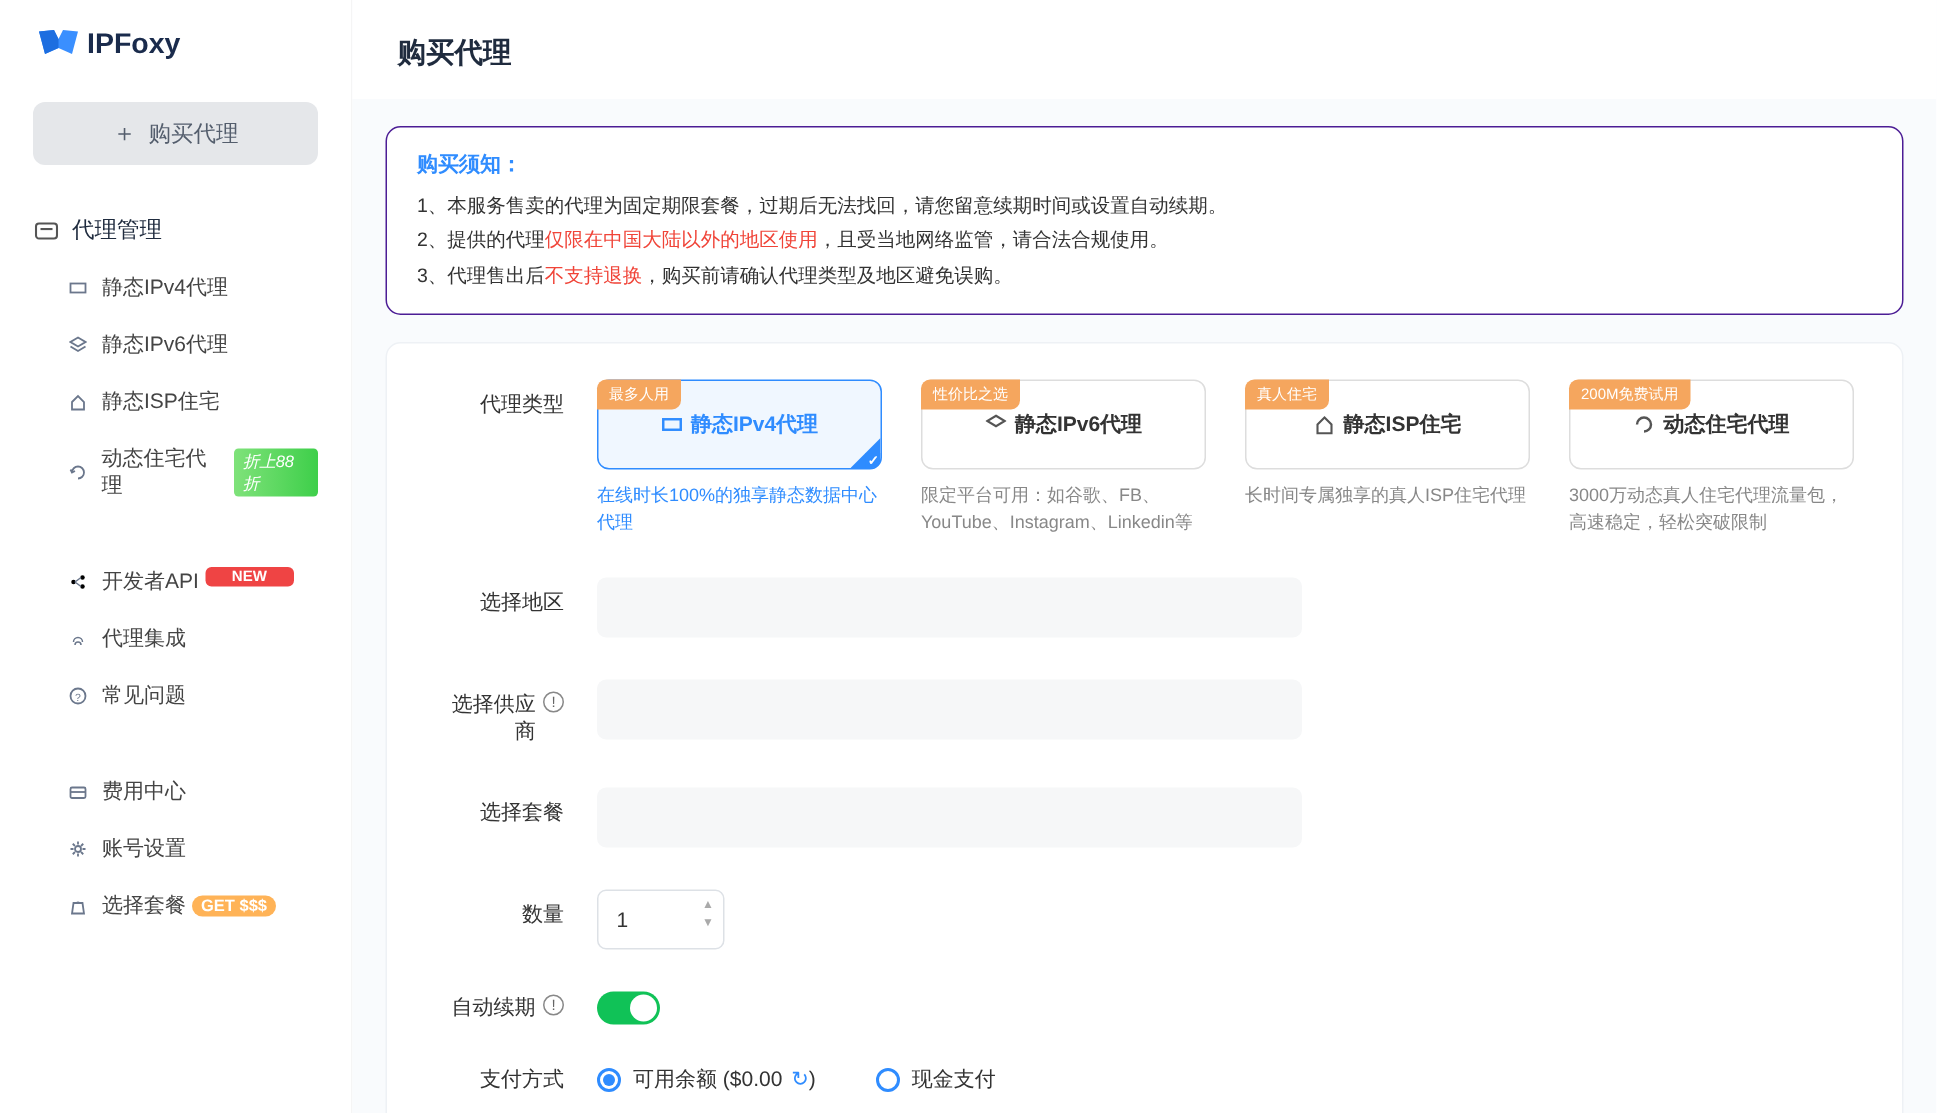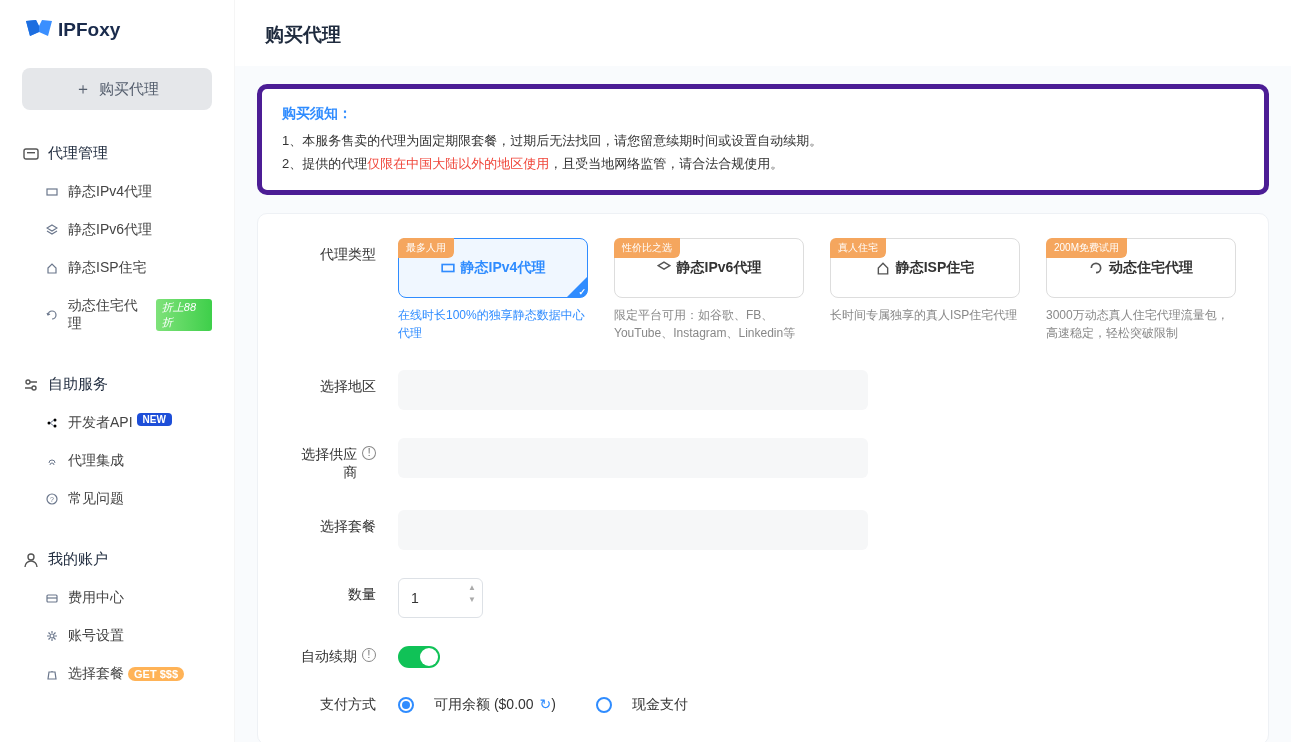--- a/index.html
+++ b/index.html
@@ -13,28 +13,28 @@
 .logo-text { font-size: 19px; font-weight: 700; color: #1a2b4c; }
 .buy-btn { display: flex; align-items: center; justify-content: center; margin: 12px 22px 28px; height: 42px; background: #e5e7ea; border-radius: 8px; color: #545e6d; font-size: 15px; cursor: pointer; }
 .buy-btn .plus { margin-right: 8px; font-size: 16px; }
 
 .nav-section { margin-bottom: 26px; }
 .nav-title { display: flex; align-items: center; padding: 6px 22px 10px; font-size: 15px; color: #1f2b3e; font-weight: 500; }
 .nav-title .nav-icon { width: 18px; margin-right: 8px; display: flex; align-items: center; justify-content: center; }
 .nav-item { display: flex; align-items: center; padding: 10px 22px 10px 46px; font-size: 14px; color: #444; cursor: pointer; position: relative; }
 .nav-item .item-icon { width: 14px; margin-right: 8px; display: inline-flex; color: #6b778c; }
 .badge-img { margin-left: 6px; background: linear-gradient(90deg,#7fe27a,#3ecf4a); color: #fff; font-size: 11px; padding: 1px 6px; border-radius: 3px; font-style: italic; }
-.badge-new { margin-left: 4px; background: #1d4ed8; color: #fff; font-size: 10px; padding: 1px 6px; border-radius: 4px; font-weight: 600; position: relative; top: -4px; }
+.badge-new { margin-left: 4px; background: #ef4444; color: #fff; font-size: 10px; padding: 1px 18px; border-radius: 4px; font-weight: 600; position: relative; top: -4px; }
 .badge-get { margin-left: 4px; background: #ffb357; color: #fff; font-size: 11px; padding: 1px 6px; border-radius: 8px; font-weight: 700; }
 
 
 .main { flex: 1; background: #f9fbfd; padding: 0; }
 .page-title { padding: 22px 30px 18px; font-size: 19px; font-weight: 700; background: #fff; color: #1f2b3e; }
 
-.notice-card { margin: 18px 22px 0; background: #fff; border-radius: 10px; padding: 16px 20px 14px; border: 5px solid #4c1d95; }
+.notice-card { margin: 18px 22px 0; background: #fff; border-radius: 10px; padding: 16px 20px 14px; border: 1px solid #4c1d95; }
 .notice-title { color: #2f8cff; font-weight: 600; font-size: 14px; margin-bottom: 6px; }
 .notice-line { font-size: 13px; color: #333; line-height: 1.8; }
 .notice-line .red { color: #f04438; }
 
 .form-card { margin: 18px 22px 0; background: #fff; border-radius: 10px; padding: 24px 30px 30px; border: 1px solid #eef1f5; }
 .form-row { display: flex; align-items: flex-start; margin-bottom: 28px; }
 .form-label { width: 110px; text-align: right; padding-right: 22px; padding-top: 8px; font-size: 14px; color: #333; flex-shrink: 0; display: flex; justify-content: flex-end; align-items: flex-start; }
 .form-label .info-icon { margin-left: 5px; width: 14px; height: 14px; border: 1px solid #888; border-radius: 50%; font-size: 10px; display: inline-flex; align-items: center; justify-content: center; color: #666; }
 .form-field { flex: 1; }
 
@@ -53,21 +53,21 @@
 .field-box { min-height: 40px; width: 470px; background: #f6f7f8; border-radius: 6px; }
 
 .qty-input { width: 85px; height: 40px; border: 1px solid #dde1e6; border-radius: 6px; padding: 0 22px 0 12px; font-size: 14px; position: relative; display: flex; align-items: center; background: #fff; }
 .qty-arrows { position: absolute; right: 6px; top: 4px; display: flex; flex-direction: column; gap: 2px; color: #aaa; font-size: 8px; }
 .qty-arrows span { cursor: pointer; line-height: 10px; }
 
 .toggle { width: 42px; height: 22px; background: #10c257; border-radius: 11px; position: relative; cursor: pointer; }
 .toggle::after { content: ""; position: absolute; right: 2px; top: 2px; width: 18px; height: 18px; background: #fff; border-radius: 50%; }
 
 .pay-options { display: flex; gap: 40px; align-items: center; }
-.radio-opt { display: flex; align-items: center; gap: 20px; cursor: pointer; justify-content: flex-end; }
+.radio-opt { display: flex; align-items: center; gap: 8px; cursor: pointer; justify-content: flex-end; }
 .radio-circle { width: 16px; height: 16px; border: 2px solid #2f8cff; border-radius: 50%; display: flex; align-items: center; justify-content: center; }
 .radio-circle.checked::after { content: ""; width: 8px; height: 8px; background: #2f8cff; border-radius: 50%; }
 .radio-circle.unchecked { border-color: #2f8cff; }
 .pay-text { font-size: 14px; }
 .refresh-icon { color: #2f8cff; margin-left: 2px; }
 </style>
 </head>
 <body>
 
 <div class="app">
@@ -127,30 +127,20 @@
               <path d="M2 6 A4 4 0 1 1 6 10" fill="none" stroke="#6b778c" stroke-width="1.2"></path>
               <path d="M1 4 L2 6 L4 5" fill="none" stroke="#6b778c" stroke-width="1.2"></path>
             </svg>
           </span>
         <span>动态住宅代理</span>
         <span class="badge-img">折上88折</span>
       </div>
     </div>
 
     <div class="nav-section">
-      <div class="nav-title">
-        <span class="nav-icon">
-            <svg width="16" height="16" viewBox="0 0 16 16">
-              <circle cx="5" cy="5" r="2" fill="none" stroke="#555" stroke-width="1.4"></circle>
-              <circle cx="11" cy="11" r="2" fill="none" stroke="#555" stroke-width="1.4"></circle>
-              <path d="M7 5 L14 5 M2 11 L9 11" stroke="#555" stroke-width="1.4"></path>
-            </svg>
-          </span>
-        <span>自助服务</span>
-      </div>
       <div class="nav-item">
         <span class="item-icon">
             <svg width="12" height="12" viewBox="0 0 12 12">
               <circle cx="3" cy="6" r="1.5"></circle>
               <circle cx="9" cy="3" r="1.5"></circle>
               <circle cx="9" cy="9" r="1.5"></circle>
               <path d="M4 6 L8 3 M4 6 L8 9" stroke="#6b778c" stroke-width="1"></path>
             </svg>
           </span>
         <span>开发者API</span>
@@ -169,29 +159,20 @@
             <svg width="12" height="12" viewBox="0 0 12 12">
               <circle cx="6" cy="6" r="5" fill="none" stroke="#6b778c" stroke-width="1.2"></circle>
               <text x="6" y="9" text-anchor="middle" font-size="7" fill="#6b778c">?</text>
             </svg>
           </span>
         <span>常见问题</span>
       </div>
     </div>
 
     <div class="nav-section">
-      <div class="nav-title">
-        <span class="nav-icon">
-            <svg width="16" height="16" viewBox="0 0 16 16">
-              <circle cx="8" cy="5" r="3" fill="none" stroke="#555" stroke-width="1.4"></circle>
-              <path d="M2 15 A6 6 0 0 1 14 15" fill="none" stroke="#555" stroke-width="1.4"></path>
-            </svg>
-          </span>
-        <span>我的账户</span>
-      </div>
       <div class="nav-item">
         <span class="item-icon">
             <svg width="12" height="12" viewBox="0 0 12 12">
               <rect x="1" y="3" width="10" height="7" rx="1" fill="none" stroke="#6b778c" stroke-width="1.2"></rect>
               <path d="M1 6 L11 6" stroke="#6b778c" stroke-width="1.2"></path>
             </svg>
           </span>
         <span>费用中心</span>
       </div>
       <div class="nav-item">
@@ -216,20 +197,23 @@
   </aside>
 
   <main class="main">
     <div class="page-title">购买代理</div>
 
     <div class="notice-card">
       <div class="notice-title">购买须知：</div>
       <div class="notice-line">1、本服务售卖的代理为固定期限套餐，过期后无法找回，请您留意续期时间或设置自动续期。</div>
       <div class="notice-line">
         <span>2、提供的代理</span><span class="red">仅限在中国大陆以外的地区使用</span><span>，且受当地网络监管，请合法合规使用。</span>
+      </div>
+      <div class="notice-line">
+        <span>3、代理售出后</span><span class="red">不支持退换</span><span>，购买前请确认代理类型及地区避免误购。</span>
       </div>
     </div>
 
     <div class="form-card">
 
       <div class="form-row">
         <div class="form-label">
             <span>代理类型</span>
           </div>
         <div class="form-field">

